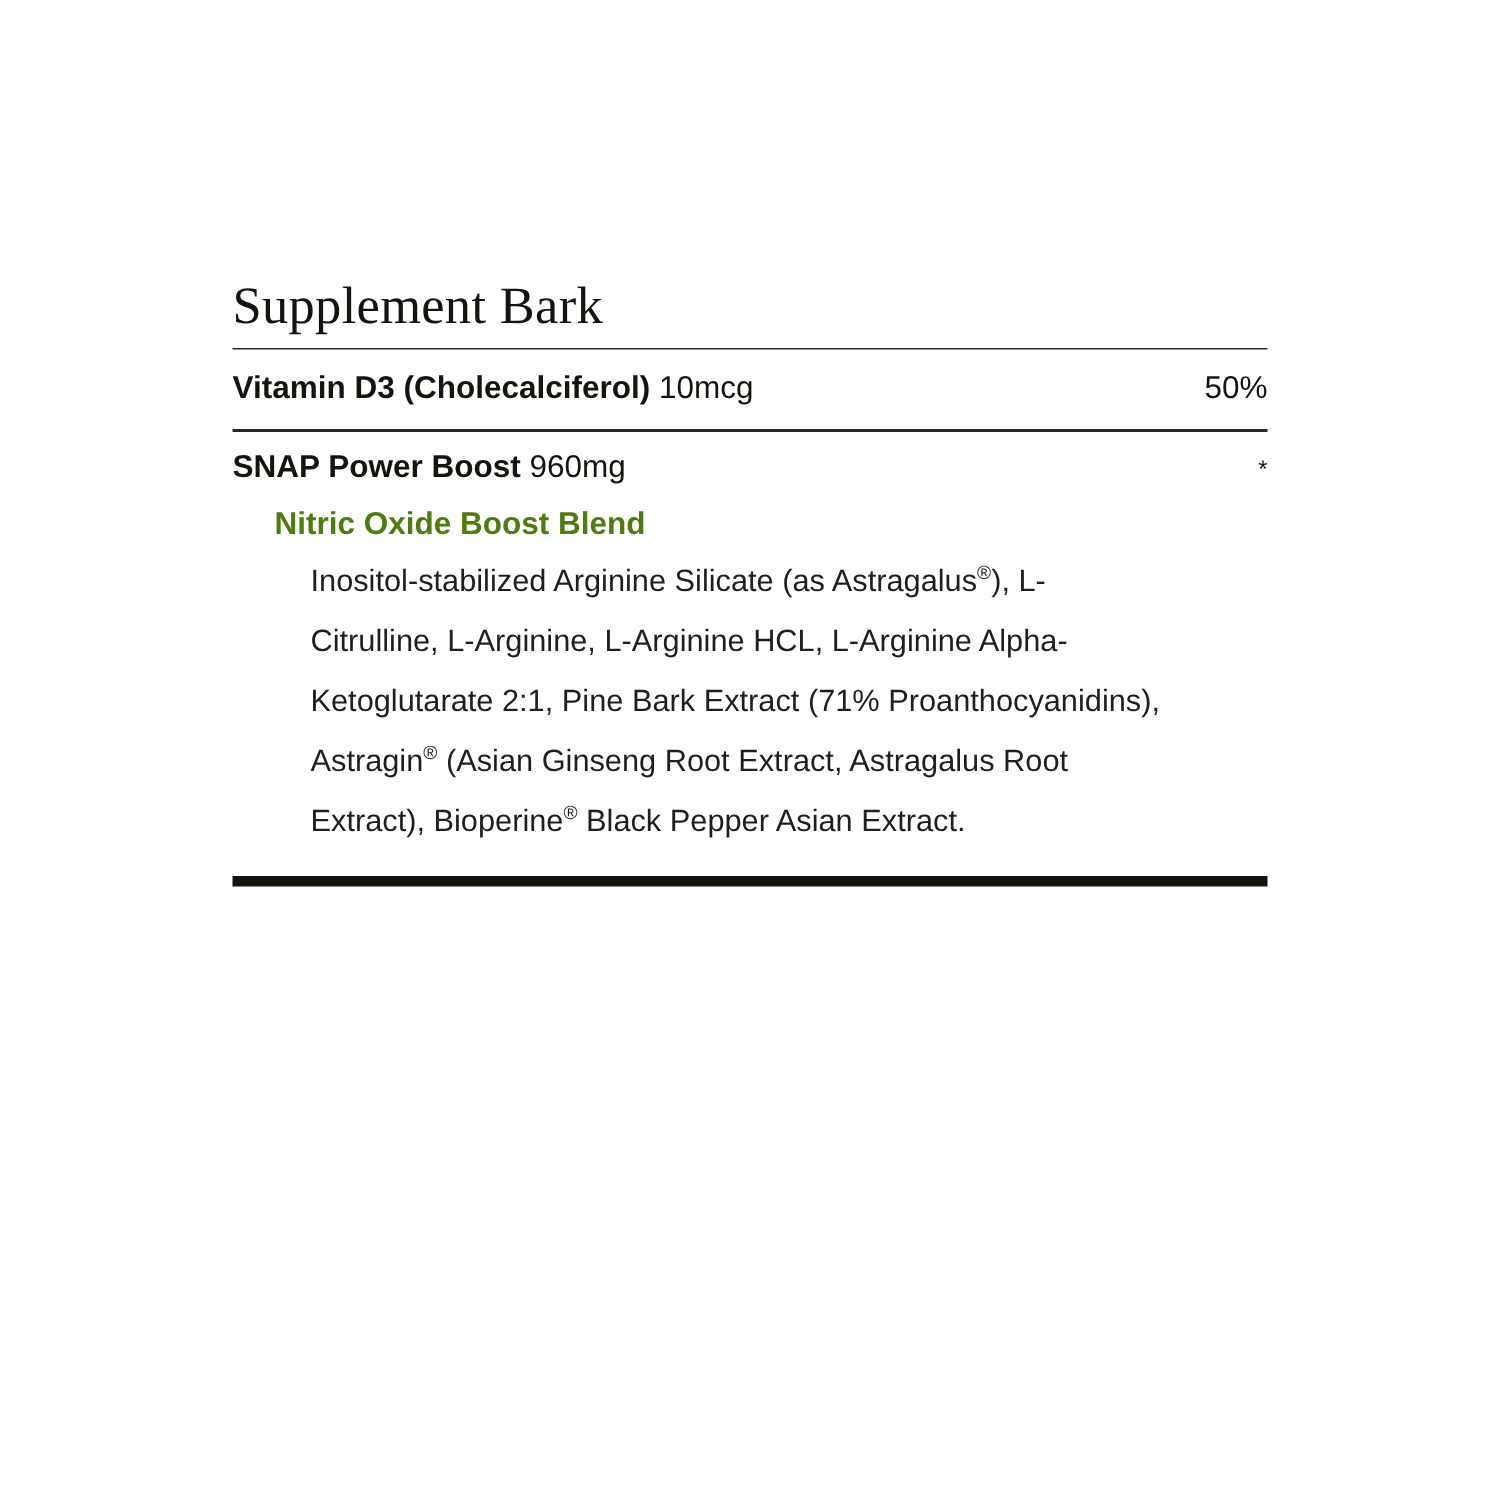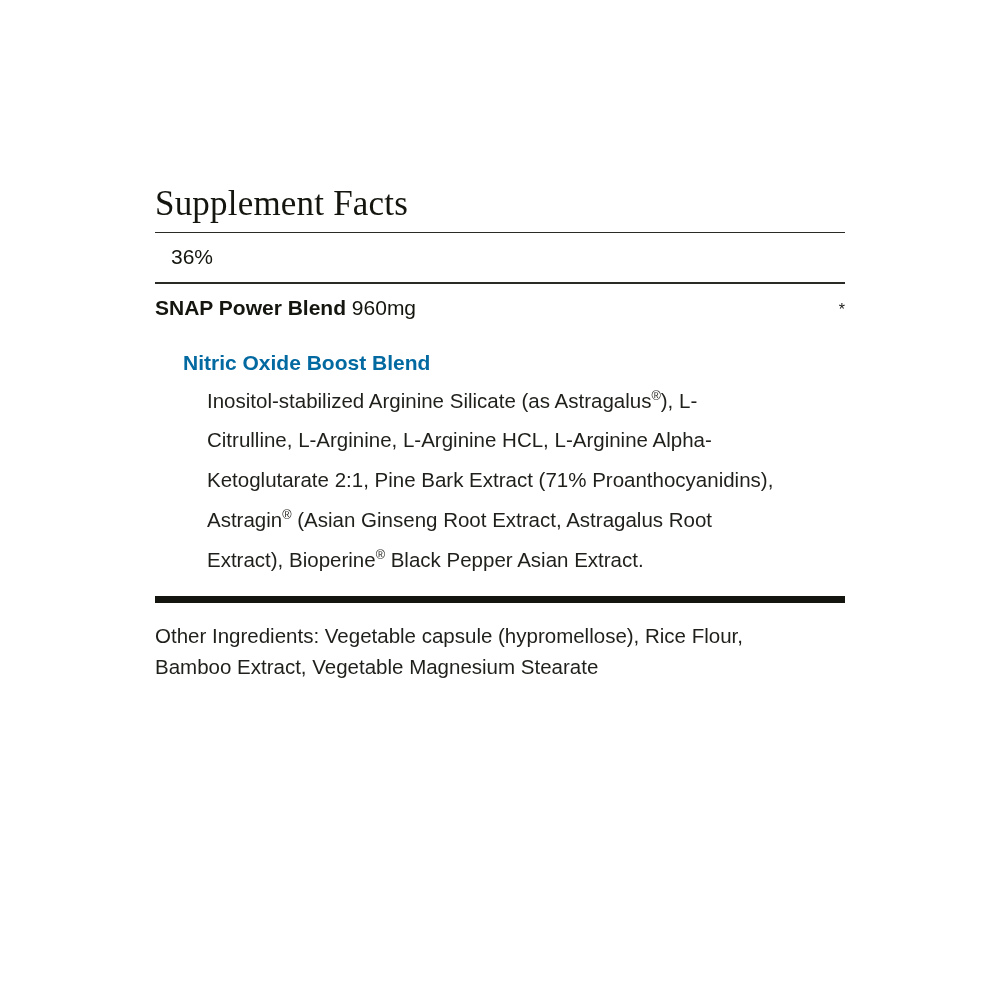--- a/index.html
+++ b/index.html
@@ -79,22 +79,22 @@
   }
   .blend-name {
     font-size: 21px;
     color: #15150f;
   }
   .blend-name b { font-weight: 700; }
 
   .sub-head {
     font-size: 21px;
     font-weight: 700;
-    color: #0369a1;
-    margin: 31px 0 0 28px;
+    color: #4d7c0f;
+    margin: 14px 0 0 28px;
   }
 
   .ingredients {
     font-size: 20.5px;
     line-height: 1.95;
     color: #1f1f1b;
     margin: 6px 0 0 52px;
     max-width: 575px;
   }
   .ingredients sup {
@@ -109,43 +109,46 @@
     color: #1f1f1b;
     margin-top: 18px;
     max-width: 640px;
   }
 </style>
 </head>
 <body>
 
 <div class="panel">
 
-  <div class="facts-title">Supplement Facts</div>
+  <div class="facts-title">Supplement Bark</div>
 
   <hr class="rule-thin">
 
   <div class="row">
-    <div class="right">36%</div>
+    <div class="left">
+      <b>Vitamin D3 (Cholecalciferol)</b>
+      <span>10mcg</span>
+    </div>
+    <div class="right">50%</div>
   </div>
 
   <hr class="rule-medium">
 
   <div class="blend-block">
     <div class="blend-head">
       <div class="blend-name">
-        <b>SNAP Power Blend</b>
+        <b>SNAP Power Boost</b>
         <span>960mg</span>
       </div>
       <div class="right star">*</div>
     </div>
 
     <div class="sub-head">Nitric Oxide Boost Blend</div>
 
     <div class="ingredients">
       <span>Inositol-stabilized Arginine Silicate (as Astragalus</span><sup>®</sup><span>), L-Citrulline, L-Arginine, L-Arginine HCL, L-Arginine Alpha-Ketoglutarate 2:1, Pine Bark Extract (71% Proanthocyanidins), Astragin</span><sup>®</sup><span> (Asian Ginseng Root Extract, Astragalus Root Extract), Bioperine</span><sup>®</sup><span> Black Pepper Asian Extract.</span>
     </div>
   </div>
 
   <hr class="rule-thick">
 
-  <div class="other">Other Ingredients: Vegetable capsule (hypromellose), Rice Flour, Bamboo Extract, Vegetable Magnesium Stearate</div>
 
 </div>
 
 </body></html>

